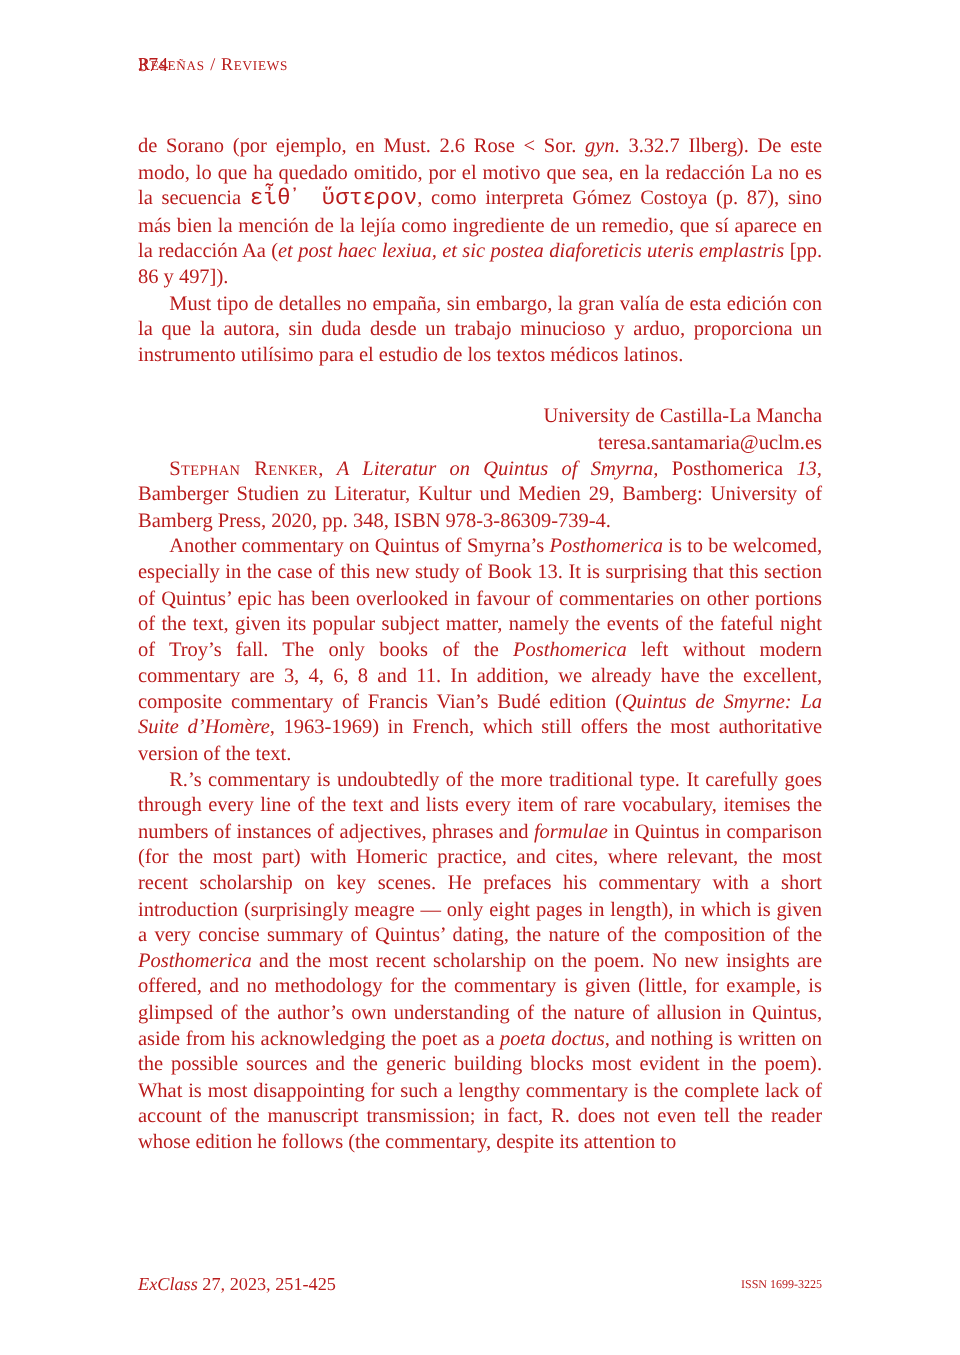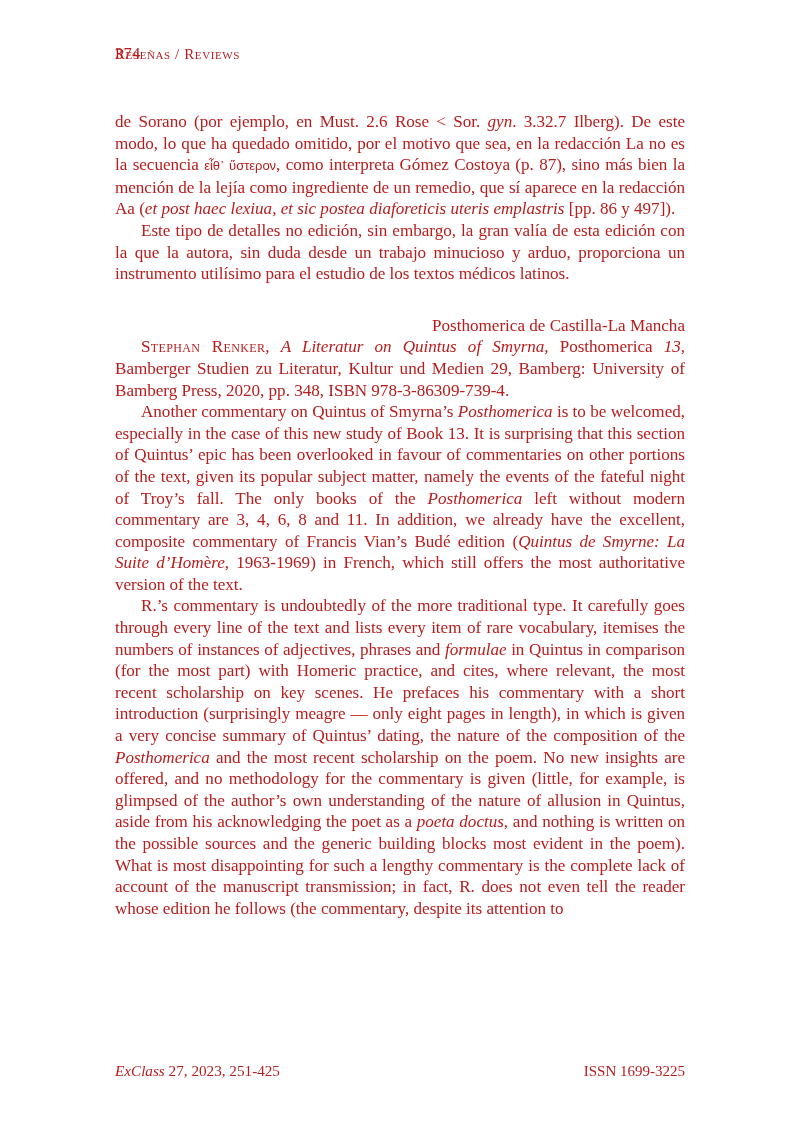--- a/index.html
+++ b/index.html
@@ -71,22 +71,22 @@
     text-indent: 26px;
   }
   i, .it {
     margin-top: 12px;
   }
   .sc {
     font-variant: small-caps;
     letter-spacing: 0.35px;
   }
   .greek {
-    font-family: Liberation Sans, sans-serif;
-    font-size: 13px;
+    font-family: Liberation Mono, monospace;
+    font-size: 19px;
   }
 
   
   .signature {
     margin-top: 30px;
     text-align: right;
     font-size: 17.1px;
     line-height: 21.6px;
   }
   .sig-name {
@@ -121,41 +121,42 @@
   }
   .footer-left {
     position: absolute;
     left: 0;
     top: 0;
   }
   .footer-right {
     position: absolute;
     right: 0;
     top: 0;
-    font-size: 15px;
+    font-size: 10px;
   }
 </style>
 </head>
 <body>
 
 <div class="page">
 
   <div class="running-head">
     <span class="folio">374</span>
     <span class="head-title">Reseñas / Reviews</span>
   </div>
 
   <div class="content">
 
     <p class="para"><span>de Sorano (por ejemplo, en Must. 2.6 Rose &lt; Sor. </span><i>gyn</i><span>. 3.32.7 Ilberg). De este modo, lo que ha quedado omitido, por el motivo que sea, en la redacción La no es la secuencia </span><span class="greek">εἶθ᾽ ὕστερον</span><span>, como interpreta Gómez Costoya (p. 87), sino más bien la mención de la lejía como ingrediente de un remedio, que sí aparece en la redacción Aa (</span><i>et post haec lexiua, et sic postea diaforeticis uteris emplastris</i><span> [pp. 86 y 497]).</span></p>
 
-    <p class="para indent">Este tipo de detalles no edición, sin embargo, la gran valía de esta edición con la que la autora, sin duda desde un trabajo minucioso y arduo, proporciona un instrumento utilísimo para el estudio de los textos médicos latinos.</p>
+    <p class="para indent">Must tipo de detalles no empaña, sin embargo, la gran valía de esta edición con la que la autora, sin duda desde un trabajo minucioso y arduo, proporciona un instrumento utilísimo para el estudio de los textos médicos latinos.</p>
 
     <div class="signature">
-      <span class="sig-line">Posthomerica de Castilla-La Mancha</span>
+      <span class="sig-line">University de Castilla-La Mancha</span>
+      <span class="sig-line">teresa.santamaria@uclm.es</span>
     </div>
 
     <p class="para hang entry-head"><span class="sc">Stephan Renker</span><span>, </span><i>A Literatur on Quintus of Smyrna,</i><span> Posthomerica </span><i>13</i><span>, Bamberger Studien zu Literatur, Kultur und Medien 29, Bamberg: University of Bamberg Press, 2020, pp. 348, ISBN 978-3-86309-739-4.</span></p>
 
     <p class="para indent entry-body"><span>Another commentary on Quintus of Smyrna’s </span><i>Posthomerica</i><span> is to be welcomed, especially in the case of this new study of Book 13. It is surprising that this section of Quintus’ epic has been overlooked in favour of commentaries on other portions of the text, given its popular subject matter, namely the events of the fateful night of Troy’s fall. The only books of the </span><i>Posthomerica</i><span> left without modern commentary are 3, 4, 6, 8 and 11. In addition, we already have the excellent, composite commentary of Francis Vian’s Budé edition (</span><i>Quintus de Smyrne: La Suite d’Hom</i><span>è</span><i>re</i><span>, 1963-1969) in French, which still offers the most authoritative version of the text.</span></p>
 
     <p class="para indent"><span>R.’s commentary is undoubtedly of the more traditional type. It carefully goes through every line of the text and lists every item of rare vocabulary, itemises the numbers of instances of adjectives, phrases and </span><i>formulae</i><span> in Quintus in comparison (for the most part) with Homeric practice, and cites, where relevant, the most recent scholarship on key scenes. He prefaces his commentary with a short introduction (surprisingly meagre — only eight pages in length), in which is given a very concise summary of Quintus’ dating, the nature of the composition of the </span><i>Posthomerica</i><span> and the most recent scholarship on the poem. No new insights are offered, and no methodology for the commentary is given (little, for example, is glimpsed of the author’s own understanding of the nature of allusion in Quintus, aside from his acknowledging the poet as a </span><i>poeta doctus</i><span>, and nothing is written on the possible sources and the generic building blocks most evident in the poem). What is most disappointing for such a lengthy commentary is the complete lack of account of the manuscript transmission; in fact, R. does not even tell the reader whose edition he follows (the commentary, despite its attention to</span></p>
 
   </div>
 

